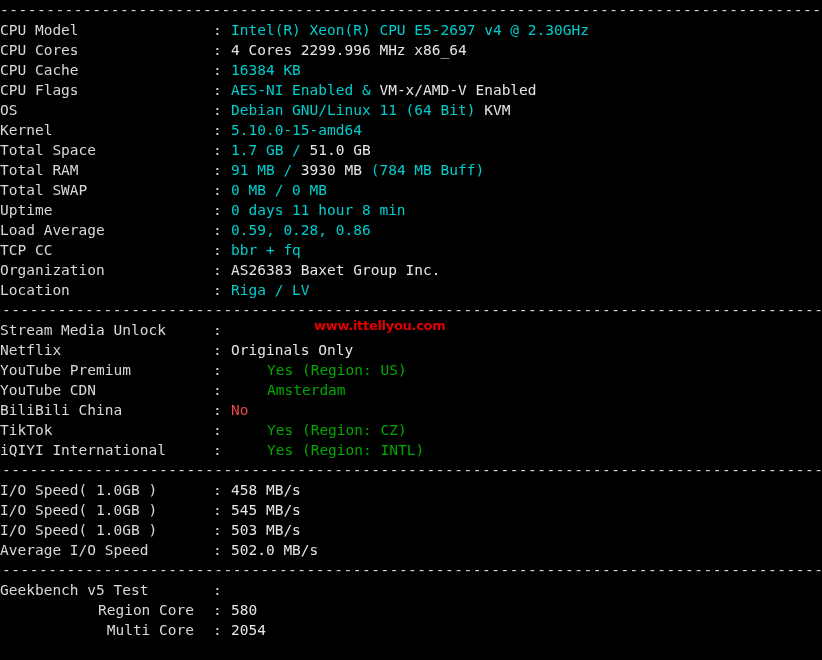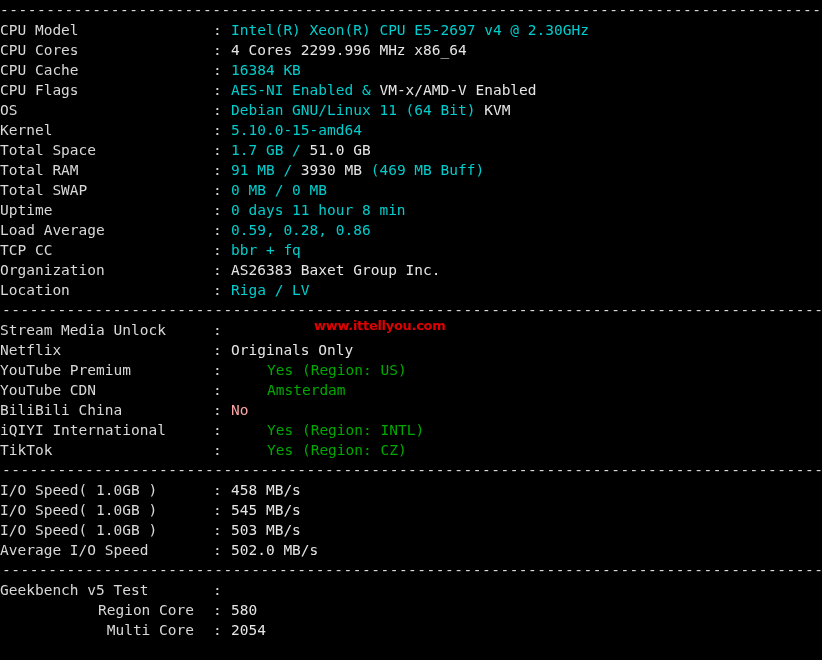--- a/index.html
+++ b/index.html
@@ -56,21 +56,21 @@
   .colon {
     display: inline-block;
     width: 18px;
     color: #d8d8d8;
     vertical-align: top;
   }
   .val { vertical-align: top; }
   .c-cyan   { color: #00cdcd; }
   .c-yellow { color: #e5e5e5; }
   .c-green  { color: #00a800; margin-left: 36px; }
-  .c-red    { color: #fca5a5; }
+  .c-red    { color: #ef4444; }
 
   #watermark {
     position: absolute;
     left: 314px;
     top: 316px;
     font-family: "DejaVu Sans", "Liberation Sans", sans-serif;
     font-weight: bold;
     font-size: 13px;
     line-height: 20px;
     color: #e00000;
@@ -87,37 +87,37 @@
 
   <div id="sections-host">
       <div>
         <div class="row"><span class="label">CPU Model</span><span class="colon">:</span><span class="val c-cyan">Intel(R) Xeon(R) CPU E5-2697 v4 @ 2.30GHz</span></div>
         <div class="row"><span class="label">CPU Cores</span><span class="colon">:</span><span class="val c-yellow">4 Cores 2299.996 MHz x86_64</span></div>
         <div class="row"><span class="label">CPU Cache</span><span class="colon">:</span><span class="val c-cyan">16384 KB</span></div>
         <div class="row"><span class="label">CPU Flags</span><span class="colon">:</span><span class="val c-cyan">AES-NI Enabled</span><span class="val c-cyan"> &amp; </span><span class="val c-yellow">VM-x/AMD-V Enabled</span></div>
         <div class="row"><span class="label">OS</span><span class="colon">:</span><span class="val c-cyan">Debian GNU/Linux 11 (64 Bit) </span><span class="val c-yellow">KVM</span></div>
         <div class="row"><span class="label">Kernel</span><span class="colon">:</span><span class="val c-cyan">5.10.0-15-amd64</span></div>
         <div class="row"><span class="label">Total Space</span><span class="colon">:</span><span class="val c-cyan">1.7 GB </span><span class="val c-cyan">/ </span><span class="val c-yellow">51.0 GB</span></div>
-        <div class="row"><span class="label">Total RAM</span><span class="colon">:</span><span class="val c-cyan">91 MB </span><span class="val c-cyan">/ </span><span class="val c-yellow">3930 MB </span><span class="val c-cyan">(469 MB Buff)</span></div>
+        <div class="row"><span class="label">Total RAM</span><span class="colon">:</span><span class="val c-cyan">91 MB </span><span class="val c-cyan">/ </span><span class="val c-yellow">3930 MB </span><span class="val c-cyan">(784 MB Buff)</span></div>
         <div class="row"><span class="label">Total SWAP</span><span class="colon">:</span><span class="val c-cyan">0 MB / 0 MB</span></div>
         <div class="row"><span class="label">Uptime</span><span class="colon">:</span><span class="val c-cyan">0 days 11 hour 8 min</span></div>
         <div class="row"><span class="label">Load Average</span><span class="colon">:</span><span class="val c-cyan">0.59, 0.28, 0.86</span></div>
         <div class="row"><span class="label">TCP CC</span><span class="colon">:</span><span class="val c-cyan">bbr + fq</span></div>
         <div class="row"><span class="label">Organization</span><span class="colon">:</span><span class="val c-yellow">AS26383 Baxet Group Inc.</span></div>
         <div class="row"><span class="label">Location</span><span class="colon">:</span><span class="val c-cyan">Riga / LV</span></div>
       </div>
       <div class="rule mid">----------------------------------------------------------------------------------------------------</div>
       <div>
         <div class="row"><span class="label">Stream Media Unlock</span><span class="colon">:</span></div>
         <div class="row"><span class="label">Netflix</span><span class="colon">:</span><span class="val c-yellow">Originals Only</span></div>
         <div class="row"><span class="label">YouTube Premium</span><span class="colon">:</span><span class="val c-green">Yes (Region: US)</span></div>
         <div class="row"><span class="label">YouTube CDN</span><span class="colon">:</span><span class="val c-green">Amsterdam</span></div>
         <div class="row"><span class="label">BiliBili China</span><span class="colon">:</span><span class="val c-red">No</span></div>
+        <div class="row"><span class="label">TikTok</span><span class="colon">:</span><span class="val c-green">Yes (Region: CZ)</span></div>
         <div class="row"><span class="label">iQIYI International</span><span class="colon">:</span><span class="val c-green">Yes (Region: INTL)</span></div>
-        <div class="row"><span class="label">TikTok</span><span class="colon">:</span><span class="val c-green">Yes (Region: CZ)</span></div>
       </div>
       <div class="rule mid">----------------------------------------------------------------------------------------------------</div>
       <div>
         <div class="row"><span class="label">I/O Speed( 1.0GB )</span><span class="colon">:</span><span class="val c-yellow">458 MB/s</span></div>
         <div class="row"><span class="label">I/O Speed( 1.0GB )</span><span class="colon">:</span><span class="val c-yellow">545 MB/s</span></div>
         <div class="row"><span class="label">I/O Speed( 1.0GB )</span><span class="colon">:</span><span class="val c-yellow">503 MB/s</span></div>
         <div class="row"><span class="label">Average I/O Speed</span><span class="colon">:</span><span class="val c-yellow">502.0 MB/s</span></div>
       </div>
       <div class="rule mid">----------------------------------------------------------------------------------------------------</div>
       <div>

